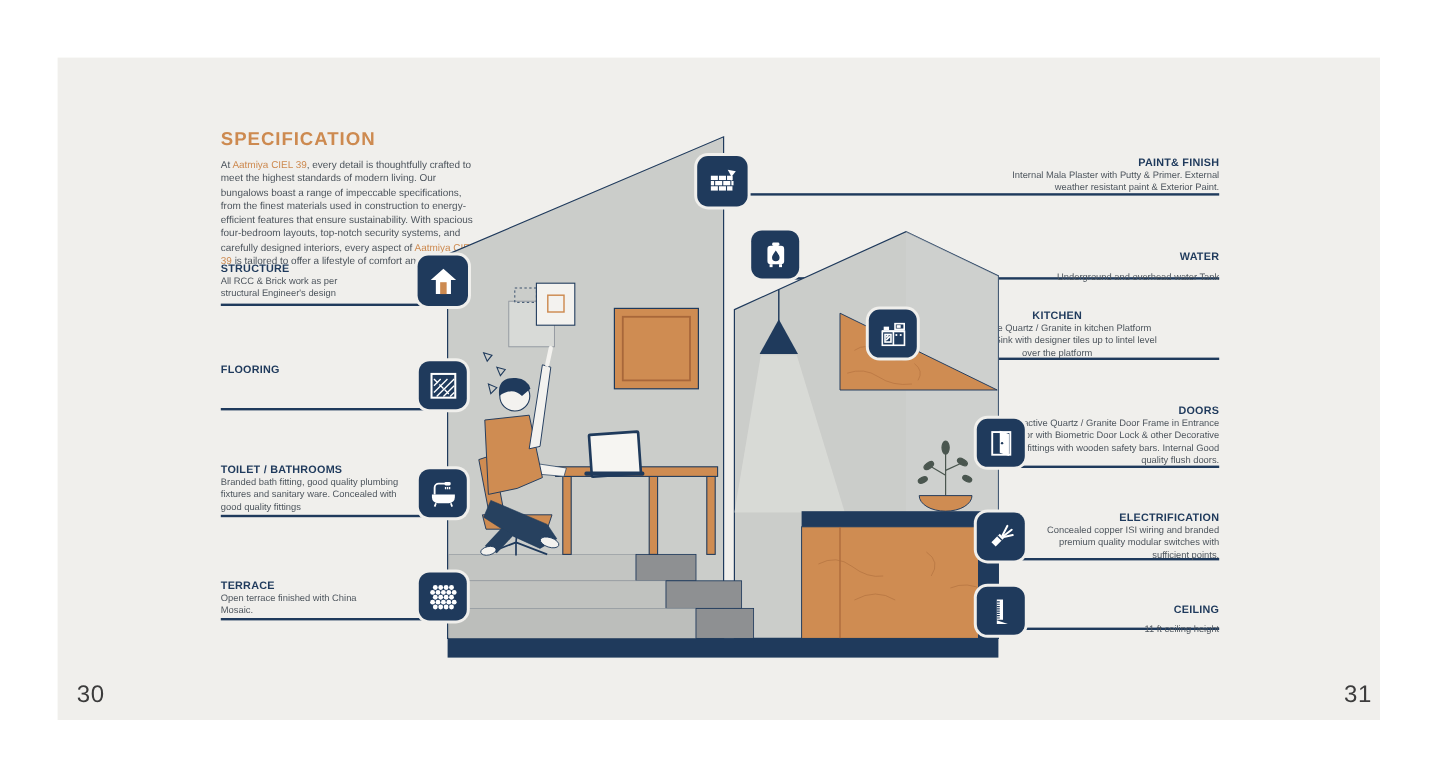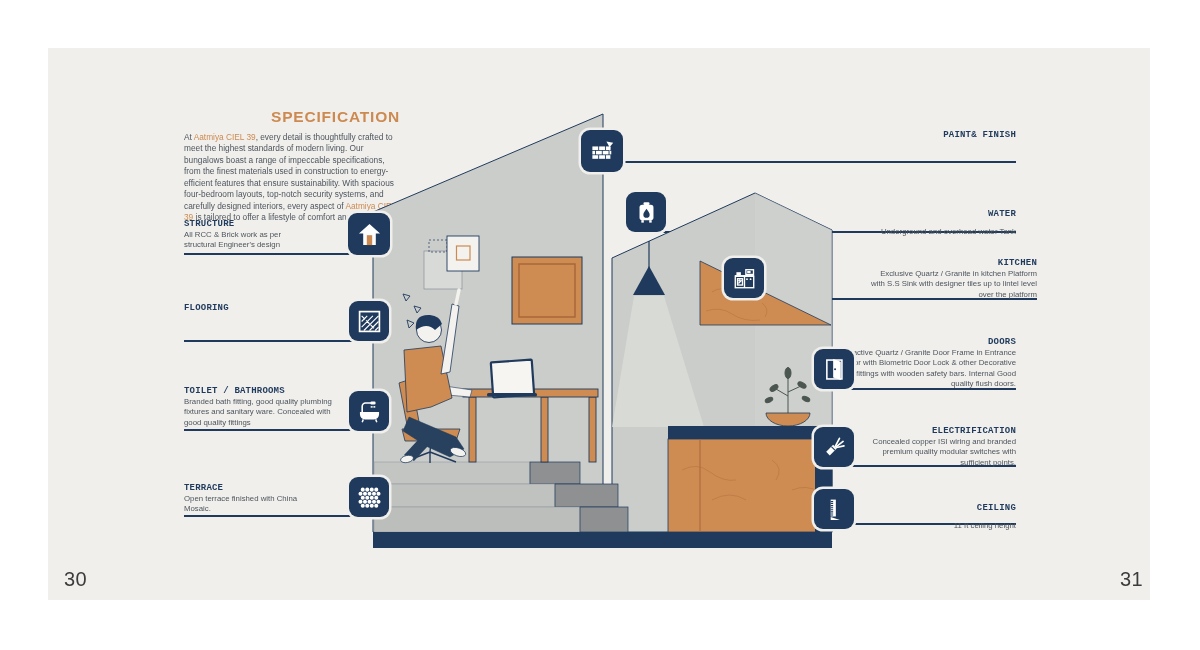--- a/index.html
+++ b/index.html
@@ -12,27 +12,26 @@
     background:#f0efec;
   }
   .page-num{
     position:absolute;font-size:20px;color:#3c3c3c;letter-spacing:.5px;
   }
   
   .spec{position:absolute;left:184px;top:108px;width:216px;}
   .spec h1{
     margin:0 0 6px 0;font-size:15.5px;font-weight:bold;color:#cd8a50;
     letter-spacing:.8px;
-    text-align:right;
   }
   .spec p{margin:0;font-size:8.3px;line-height:1.38;color:#4d555d;}
   .spec p .accent{color:#cd8a50;}
   
   .co{position:absolute;border-bottom:2px solid #1f3a5c;box-sizing:border-box;}
-  .co .t{display:block;font-size:9px;font-weight:bold;color:#1f3a5c;letter-spacing:.2px;margin-bottom:1px;font-family:Liberation Mono, monospace;}
+  .co .t{display:block;font-size:9px;font-weight:bold;color:#1f3a5c;letter-spacing:.2px;margin-bottom:1px;}
   .co .d{display:inline-block;font-size:7.8px;line-height:1.32;color:#4d555d;}
   .co.right{text-align:right;}
   
   .badge{
     position:absolute;width:40px;height:40px;background:#1f3a5c;border-radius:9px;
     box-shadow:0 0 0 2.5px #f0efec;display:flex;align-items:center;justify-content:center;
     z-index:5;
   }
   .badge.big{width:42px;height:42px;}
   .badge svg{width:27px;height:27px;}
@@ -164,26 +163,27 @@
   <span class="t">TOILET / BATHROOMS</span>
   <span class="d" style="max-width:150px;">Branded bath fitting, good quality plumbing fixtures and sanitary ware. Concealed with good quality fittings</span>
 </div>
 <div class="co" style="left:184px;top:483px;width:189px;height:34px;">
   <span class="t">TERRACE</span>
   <span class="d" style="max-width:134px;">Open terrace finished with China Mosaic.</span>
 </div>
 
 <div class="co right" style="left:600px;top:130px;width:416px;height:33px;">
   <span class="t">PAINT&amp; FINISH</span>
+  <span class="d" style="max-width:200px;">Internal Mala Plaster with Putty &amp; Primer. External weather resistant paint &amp; Exterior Paint.</span>
 </div>
 <div class="co right" style="left:646px;top:209px;width:370px;height:24px;">
   <span class="t">WATER</span>
   <span class="d" style="max-width:260px;">Underground and overhead water Tank</span>
 </div>
-<div class="co right" style="left:767px;top:258px;width:270px;height:42px;">
+<div class="co right" style="left:746px;top:258px;width:270px;height:42px;text-align:center;">
   <span class="t">KITCHEN</span>
   <span class="d" style="max-width:168px;">Exclusive Quartz / Granite in kitchen Platform with S.S Sink with designer tiles up to lintel level over the platform</span>
 </div>
 <div class="co right" style="left:832px;top:337px;width:184px;height:53px;">
   <span class="t">DOORS</span>
   <span class="d" style="max-width:178px;">Attractive Quartz / Granite Door Frame in Entrance Door with Biometric Door Lock &amp; other Decorative fittings with wooden safety bars. Internal Good quality flush doors.</span>
 </div>
 <div class="co right" style="left:852px;top:426px;width:164px;height:41px;">
   <span class="t">ELECTRIFICATION</span>
   <span class="d" style="max-width:160px;">Concealed copper ISI wiring and branded premium quality modular switches with sufficient points.</span>

